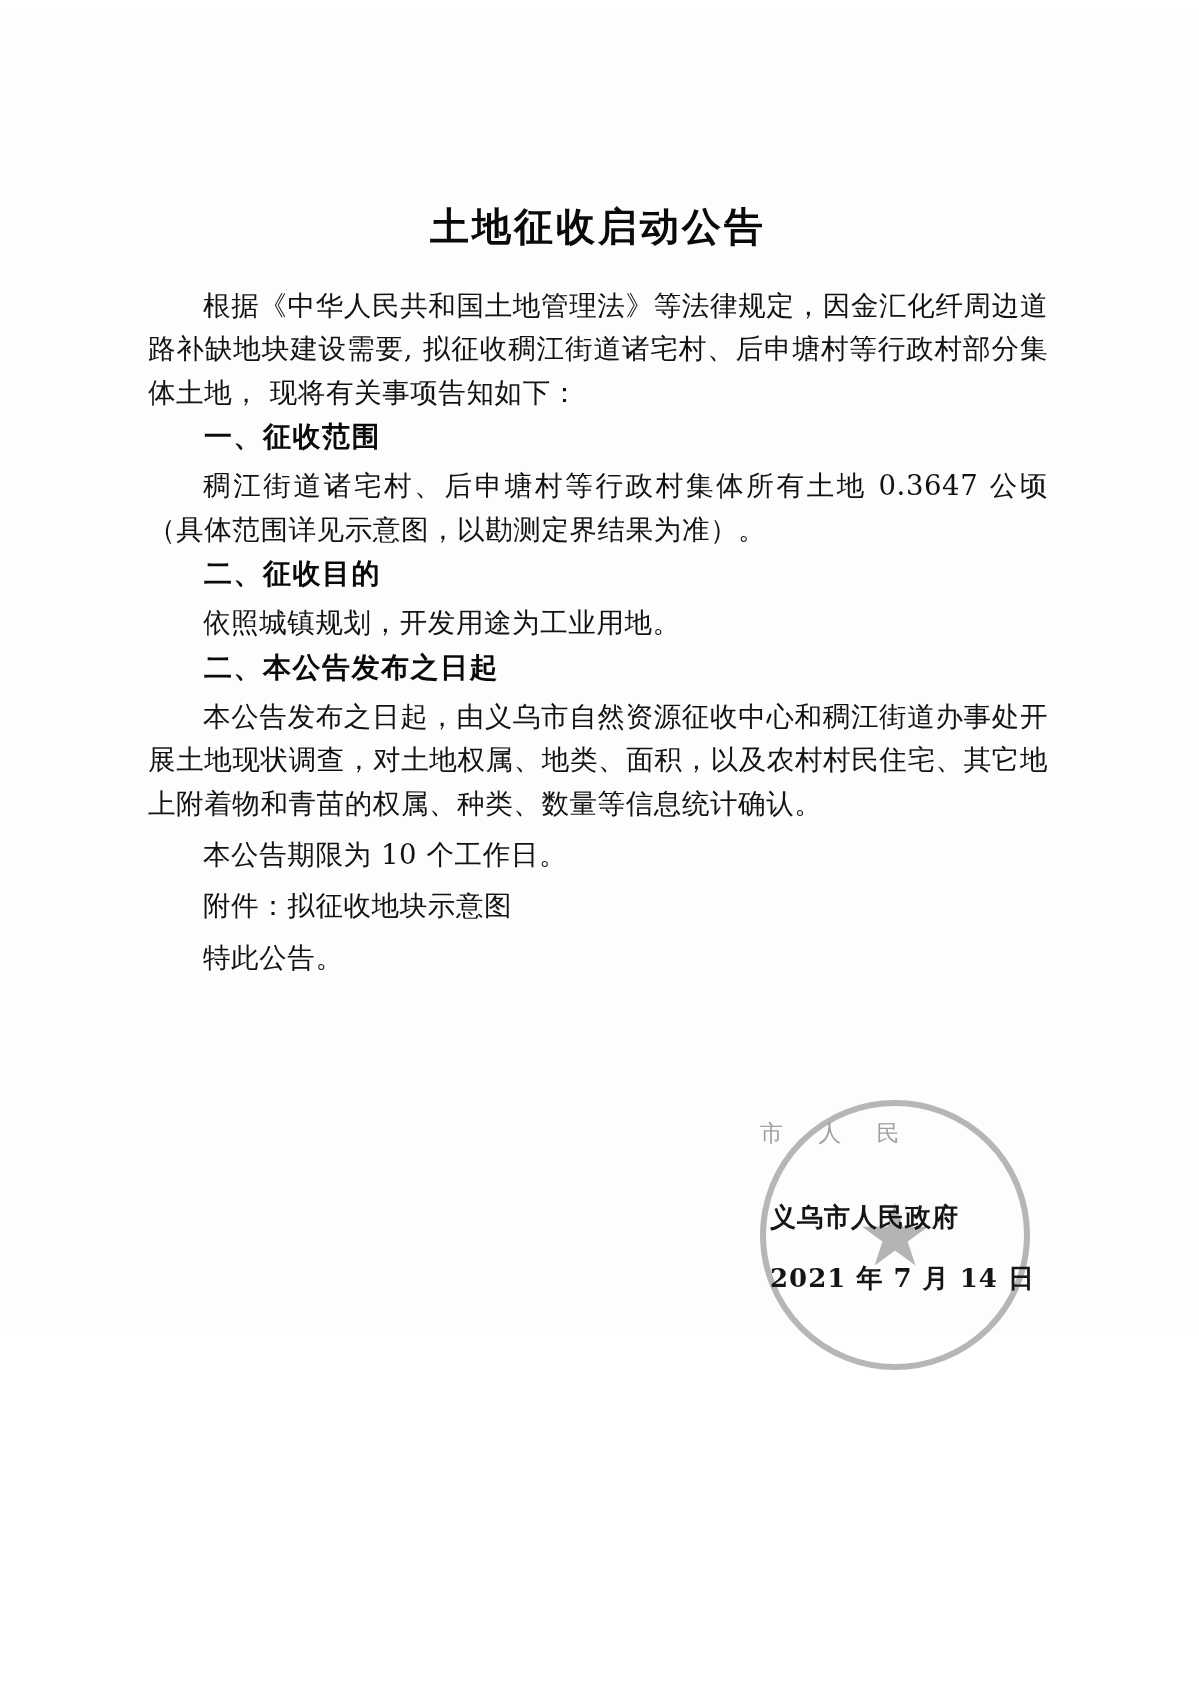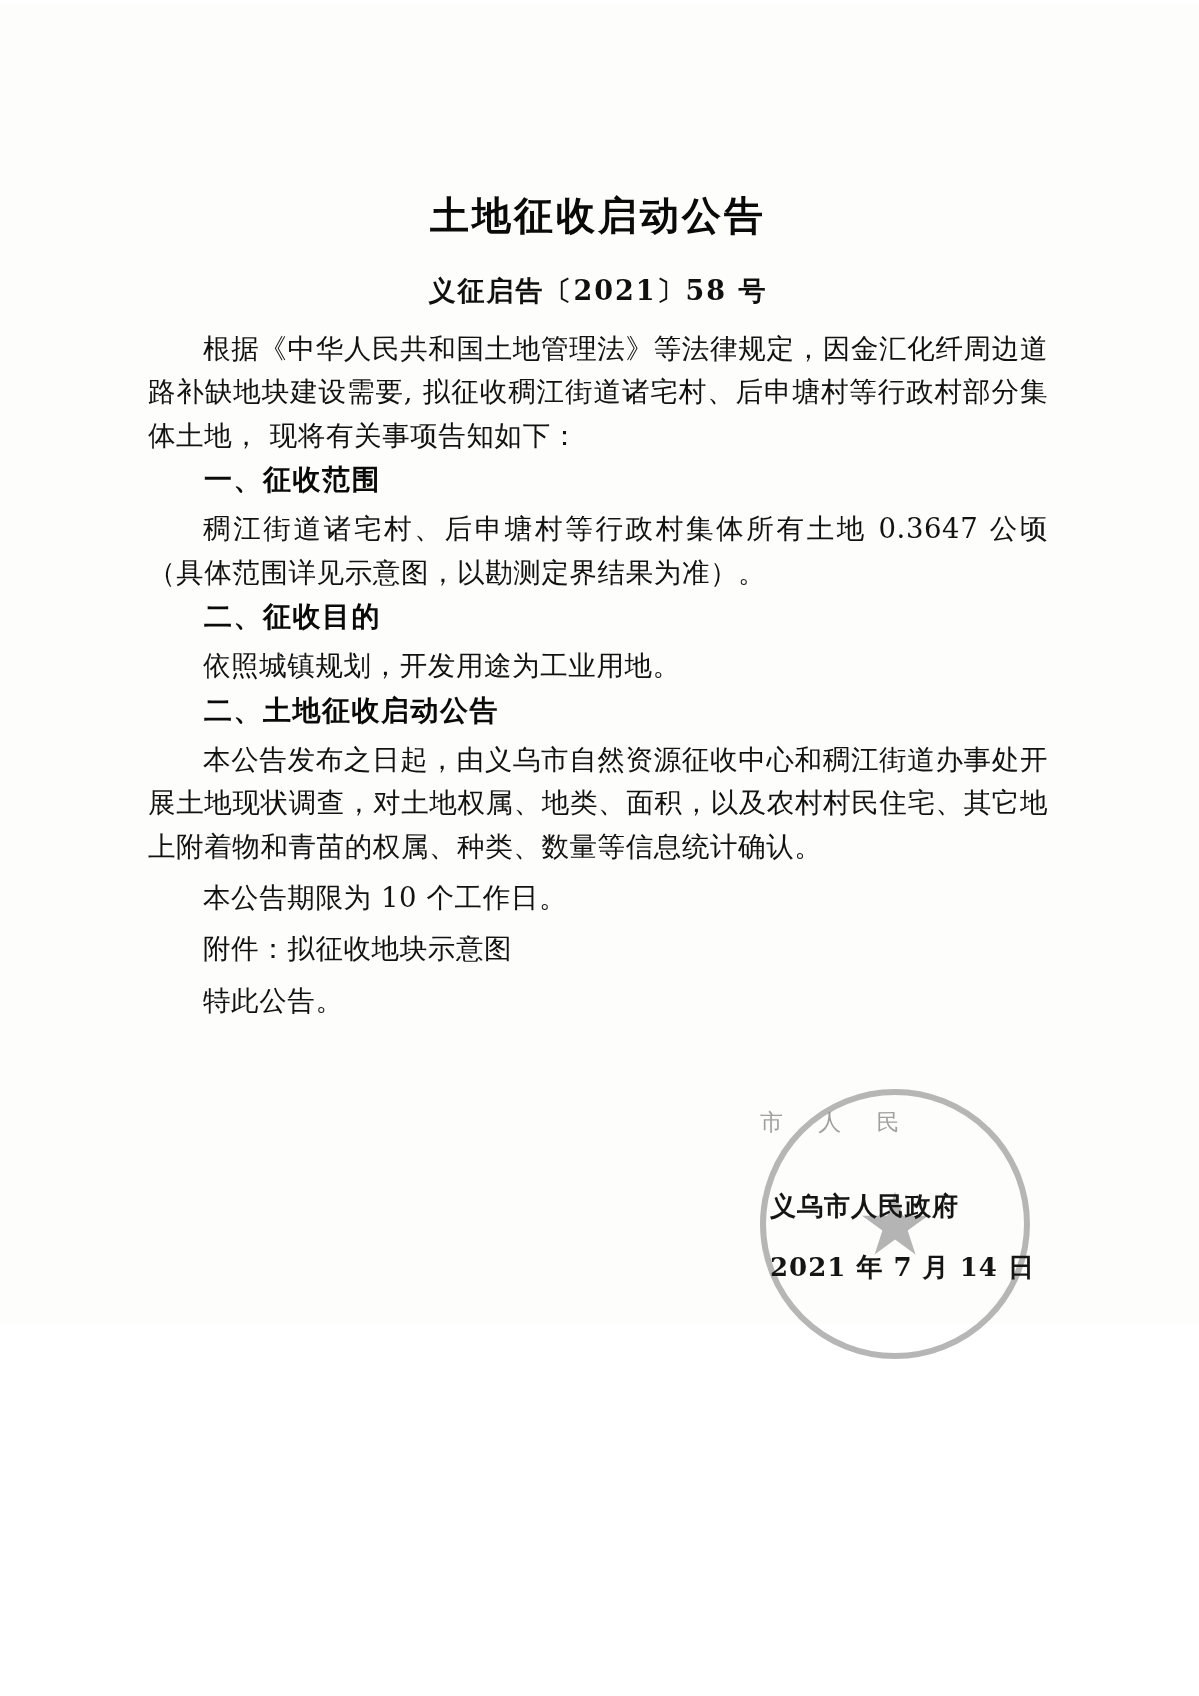--- a/index.html
+++ b/index.html
@@ -10,21 +10,21 @@
   body {
     width: 1199px;
     height: 1696px;
     position: relative;
     font-family: "DejaVu Serif", "Liberation Serif", serif;
     color: #111111;
     overflow: hidden;
   }
   .page {
     position: absolute;
-    left: 0; top: 4px;
+    left: 0; top: 15px;
     width: 1199px;
     height: 1320px;
     background: #fdfdfc;
   }
   .content {
     position: absolute;
     left: 148px;
     top: 185px;
     width: 900px;
   }
@@ -126,31 +126,30 @@
 </style>
 </head>
 <body>
 
 <div class="page">
 
   <div class="content">
 
     <h1 class="doc-title">土地征收启动公告</h1>
 
-    <div class="doc-number">义征启告〔2021〕58 号</div>
 
     <p class="para">根据《中华人民共和国土地管理法》等法律规定，因金汇化纤周边道路补缺地块建设需要, 拟征收稠江街道诸宅村、后申塘村等行政村部分集体土地， 现将有关事项告知如下：</p>
 
     <h2 class="section">一、征收范围</h2>
     <p class="para">稠江街道诸宅村、后申塘村等行政村集体所有土地 0.3647 公顷（具体范围详见示意图，以勘测定界结果为准）。</p>
 
     <h2 class="section">二、征收目的</h2>
     <p class="para">依照城镇规划，开发用途为工业用地。</p>
 
-    <h2 class="section">二、土地征收启动公告</h2>
+    <h2 class="section">二、本公告发布之日起</h2>
     <p class="para">本公告发布之日起，由义乌市自然资源征收中心和稠江街道办事处开展土地现状调查，对土地权属、地类、面积，以及农村村民住宅、其它地上附着物和青苗的权属、种类、数量等信息统计确认。</p>
 
     <p class="para tail">本公告期限为 10 个工作日。</p>
     <p class="para">附件：拟征收地块示意图</p>
     <p class="para">特此公告。</p>
 
   </div>
 
   <div class="stamp-wrap">
     <div class="stamp"></div>

